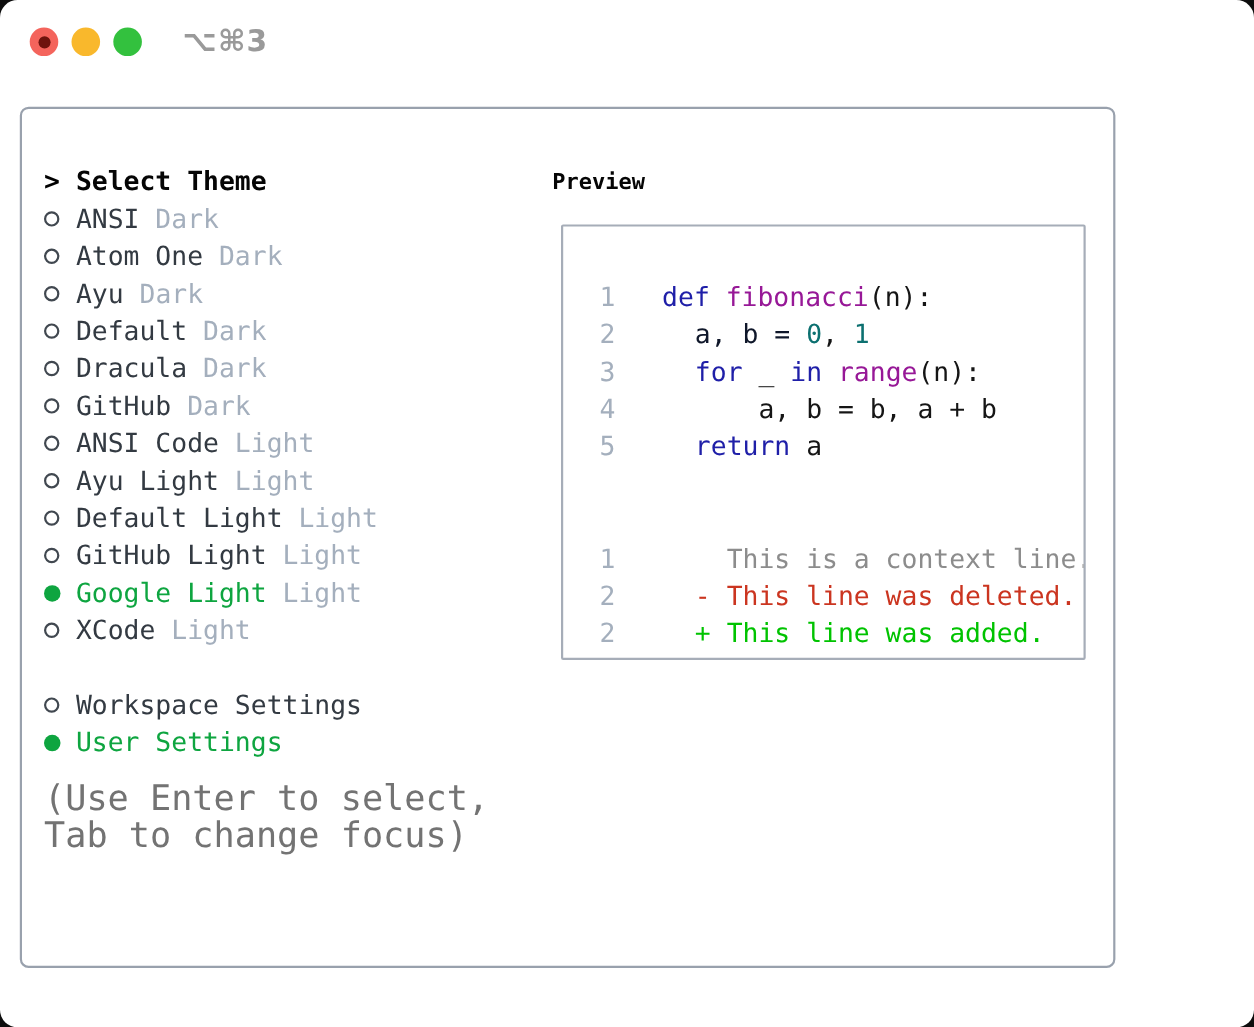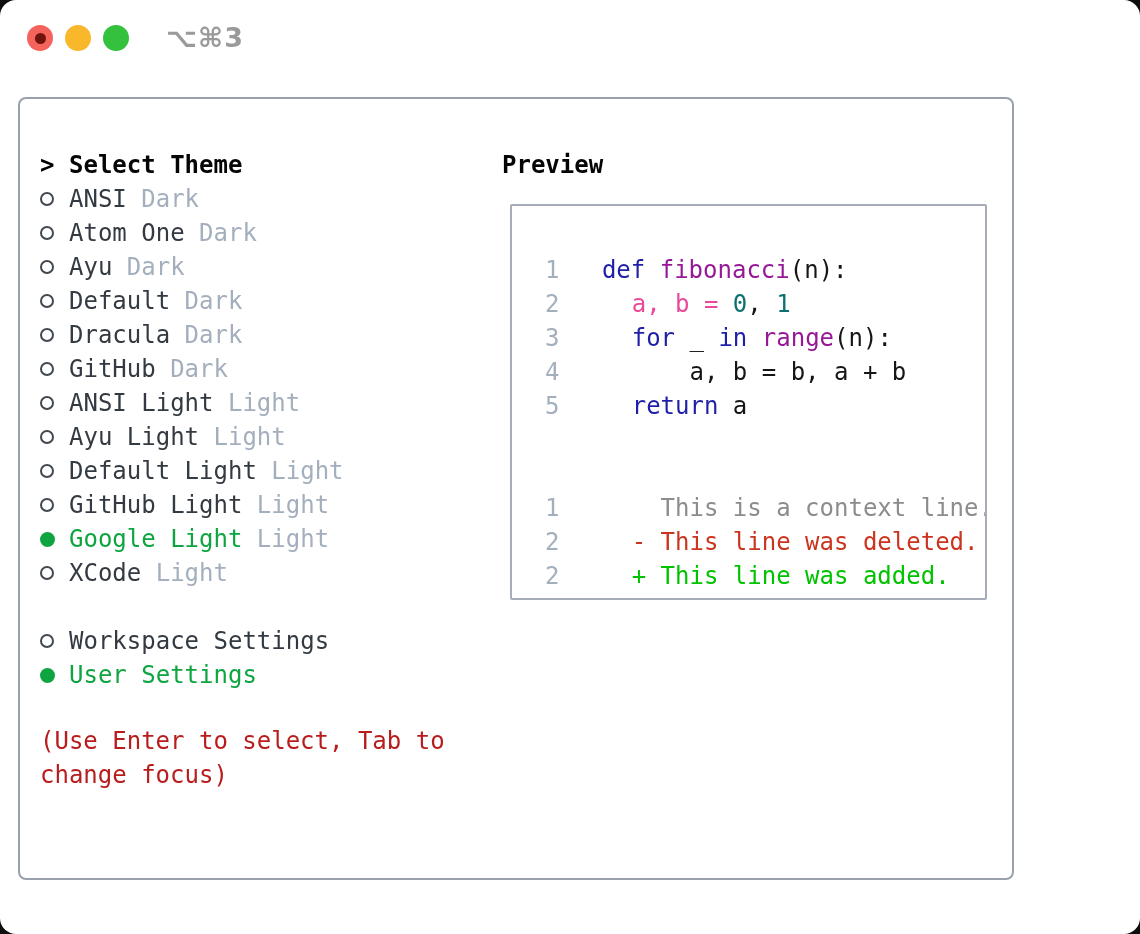--- a/index.html
+++ b/index.html
@@ -42,29 +42,29 @@
   .prefix { width:29px; flex:0 0 29px; display:flex; align-items:center; }
   .cursor-ch { font-weight:bold; color:#000; font-size:24px; }
   .circle {
     width:14px; height:14px; border:2px solid #414850; border-radius:50%;
   }
   .circle.sel { border:none; width:15px; height:15px; }
   .hdr { font-weight:bold; color:#050505; }
   .subhdr { color:#050505; }
   .variant { color:#a4afbd; }
   .hint {
-    margin-top:32px; width:452px; font-size:24px; line-height:34px;
-    color:#b91c1c; white-space:normal;
+    margin-top:16px; width:452px; font-size:32px; line-height:34px;
+    color:#737373; white-space:normal;
   }
   .spacer { height:34px; }
   
   .preview-label {
     position:absolute; left:482px; top:49px; height:34px;
     display:flex; align-items:center;
-    font-size:24px; font-weight:bold; color:#050505;
+    font-size:20px; font-weight:bold; color:#050505;
   }
   .preview-box {
     position:absolute; left:490px; top:105px; width:477px; height:396px;
     border:2px solid #a6adb8; border-radius:2px; background:#fff;
     padding:47px 0 0 33px; overflow:hidden;
   }
   .code-line {
     height:34px; display:flex; align-items:center;
     font-size:24px; white-space:pre;
   }
@@ -94,21 +94,21 @@
         <span class="hdr">Select Theme</span>
       </div>
 
       <div id="theme-list">
           <div class="row"><span class="prefix"><span class="circle"></span></span><span>ANSI</span><span class="variant"> Dark</span></div>
           <div class="row"><span class="prefix"><span class="circle"></span></span><span>Atom One</span><span class="variant"> Dark</span></div>
           <div class="row"><span class="prefix"><span class="circle"></span></span><span>Ayu</span><span class="variant"> Dark</span></div>
           <div class="row"><span class="prefix"><span class="circle"></span></span><span>Default</span><span class="variant"> Dark</span></div>
           <div class="row"><span class="prefix"><span class="circle"></span></span><span>Dracula</span><span class="variant"> Dark</span></div>
           <div class="row"><span class="prefix"><span class="circle"></span></span><span>GitHub</span><span class="variant"> Dark</span></div>
-          <div class="row"><span class="prefix"><span class="circle"></span></span><span>ANSI Light</span><span class="variant"> Light</span></div>
+          <div class="row"><span class="prefix"><span class="circle"></span></span><span>ANSI Code</span><span class="variant"> Light</span></div>
           <div class="row"><span class="prefix"><span class="circle"></span></span><span>Ayu Light</span><span class="variant"> Light</span></div>
           <div class="row"><span class="prefix"><span class="circle"></span></span><span>Default Light</span><span class="variant"> Light</span></div>
           <div class="row"><span class="prefix"><span class="circle"></span></span><span>GitHub Light</span><span class="variant"> Light</span></div>
           <div class="row"><span class="prefix"><span class="circle sel" style="background: rgb(14, 165, 64);"></span></span><span style="color: rgb(14, 165, 64);">Google Light</span><span class="variant"> Light</span></div>
           <div class="row"><span class="prefix"><span class="circle"></span></span><span>XCode</span><span class="variant"> Light</span></div>
         </div>
 
       <div class="spacer"></div>
 
 
@@ -118,21 +118,21 @@
         </div>
 
       <div class="hint">(Use Enter to select, Tab to change focus)</div>
     </div>
 
     <div class="preview-label">Preview</div>
 
     <div class="preview-box">
       <div id="code-block">
           <div class="code-line"><span style="color: rgb(164, 175, 189);">1 </span><span style="color: rgb(31, 31, 168); margin-left: 28px;">def</span><span style="color: rgb(21, 21, 21);"> </span><span style="color: rgb(151, 24, 151);">fibonacci</span><span style="color: rgb(21, 21, 21);">(n):</span></div>
-          <div class="code-line"><span style="color: rgb(164, 175, 189);">2</span><span style="color: #ec4899;">     a, b = </span><span style="color: rgb(12, 112, 112);">0</span><span style="color: rgb(21, 21, 21);">, </span><span style="color: rgb(12, 112, 112);">1</span></div>
+          <div class="code-line"><span style="color: rgb(164, 175, 189);">2</span><span style="color: #0f172a;">     a, b = </span><span style="color: rgb(12, 112, 112);">0</span><span style="color: rgb(21, 21, 21);">, </span><span style="color: rgb(12, 112, 112);">1</span></div>
           <div class="code-line"><span style="color: rgb(164, 175, 189);">3</span><span style="color: rgb(21, 21, 21);">     </span><span style="color: rgb(31, 31, 168);">for</span><span style="color: rgb(21, 21, 21);"> _ </span><span style="color: rgb(31, 31, 168);">in</span><span style="color: rgb(21, 21, 21);"> </span><span style="color: rgb(151, 24, 151);">range</span><span style="color: rgb(21, 21, 21);">(n):</span></div>
           <div class="code-line"><span style="color: rgb(164, 175, 189);">4</span><span style="color: rgb(21, 21, 21);">         a, b = b, a + b</span></div>
           <div class="code-line"><span style="color: rgb(164, 175, 189);">5</span><span style="color: rgb(21, 21, 21);">     </span><span style="color: rgb(31, 31, 168);">return</span><span style="color: rgb(21, 21, 21);"> a</span></div>
         </div>
       <div id="diff-block" class="diff-block">
           <div class="code-line"><span style="color: rgb(164, 175, 189);">1</span><span style="color: rgb(140, 140, 140);">       This is a context line.</span></div>
           <div class="code-line"><span style="color: rgb(164, 175, 189);">2</span><span style="color: rgb(203, 53, 32);">     - This line was deleted.</span></div>
           <div class="code-line"><span style="color: rgb(164, 175, 189);">2</span><span style="color: rgb(0, 195, 0);">     + This line was added.</span></div>
         </div>
     </div>

